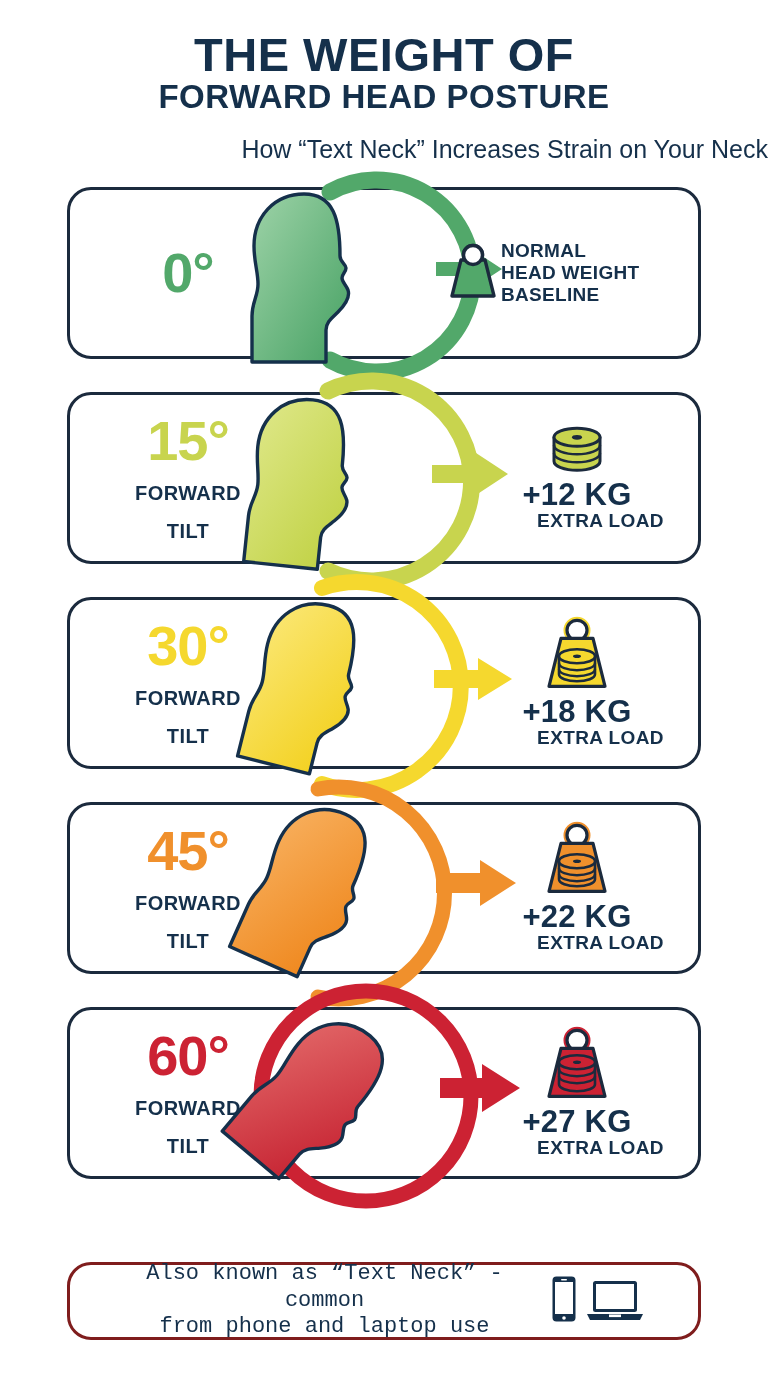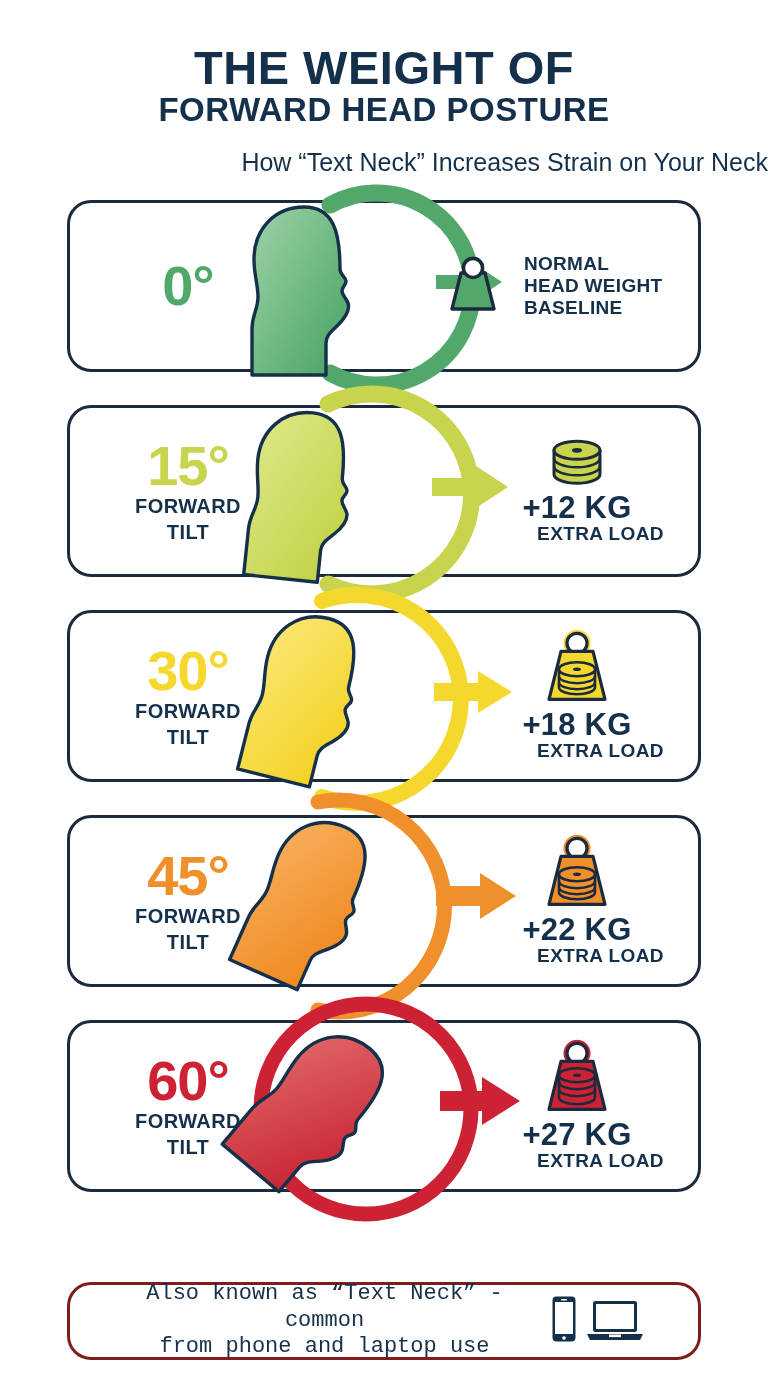--- a/index.html
+++ b/index.html
@@ -5,21 +5,21 @@
   * { box-sizing: border-box; margin: 0; padding: 0; }
   html, body {
     width: 768px; height: 1376px;
     background: #ffffff;
     font-family: "Liberation Sans", sans-serif;
     overflow: hidden;
   }
   .page { position: relative; width: 768px; height: 1376px; background: #fff; }
 
   
-  .header { padding-top: 23px; text-align: center; margin-top: 20px; }
+  .header { padding-top: 30px; text-align: center; }
   .title-line {
     color: #15304b;
     font-weight: 700;
     letter-spacing: 0.5px;
     line-height: 1.06;
     font-size: 47px;
     text-transform: uppercase;
     font-stretch: condensed;
   }
   .title-line.l2 { font-size: 33px; }
@@ -58,21 +58,21 @@
     font-weight: 700;
     line-height: 0.95;
     letter-spacing: -1px;
   }
   .angle-lbl {
     color: #15304b;
     font-size: 20px;
     font-weight: 700;
     letter-spacing: 0.4px;
     line-height: 1.08;
-    margin-top: 4px;
+    margin-top: 16px;
   }
   .angle-block.no-label .angle-num { line-height: 1; }
 
   .figure {
     position: absolute;
     left: 150px;
     top: -22px;
     width: 330px;
     height: 216px;
     overflow: visible;
@@ -80,21 +80,21 @@
   .figure svg { display: block; overflow: visible; }
 
   .result {
     position: absolute;
     right: 22px;
     top: 50%;
     transform: translateY(-50%);
     width: 230px;
     display: flex;
     align-items: center;
-    gap: 24px;
+    gap: 1px;
   }
   .result.stacked {
     flex-direction: column;
     gap: 0;
     right: 26px;
     width: 190px;
   }
   .weight-ico { flex: none; }
   .res-text { color: #15304b; }
   .res-lines {

